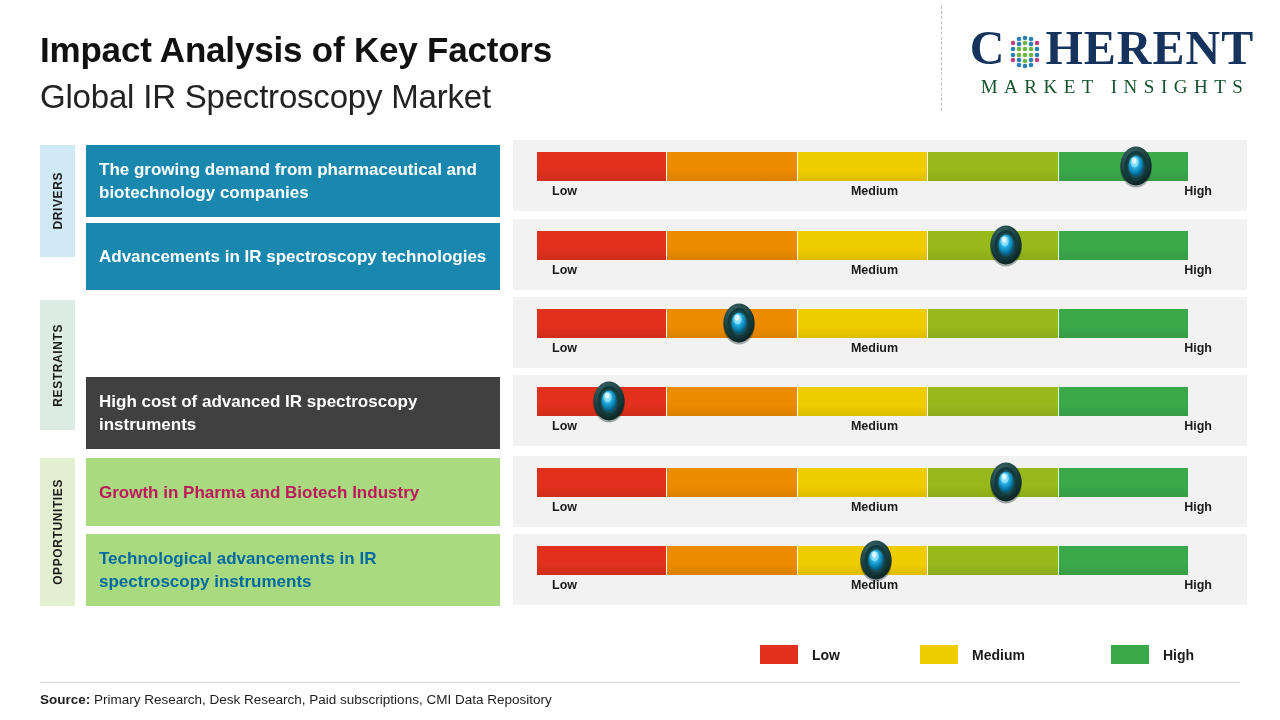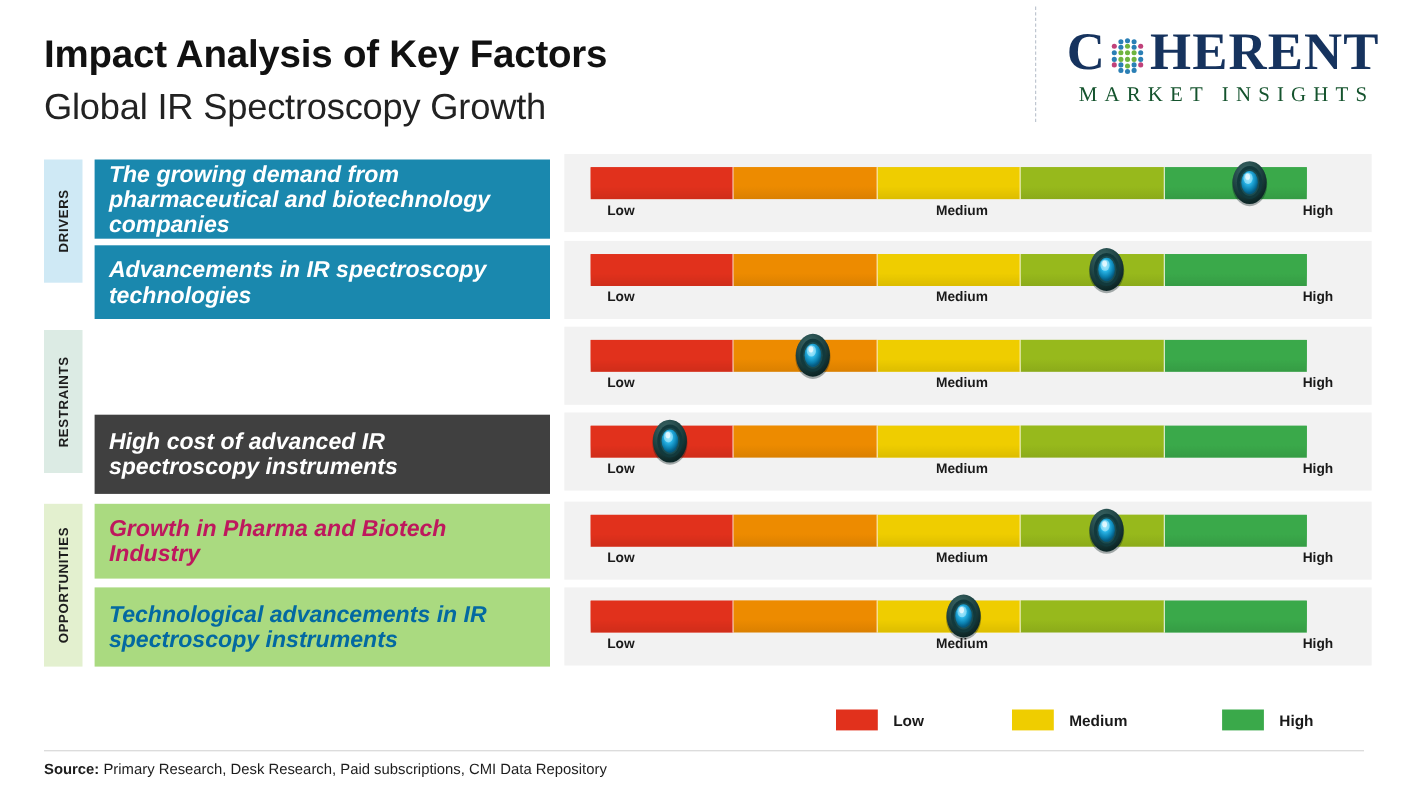--- a/index.html
+++ b/index.html
@@ -127,23 +127,22 @@
   .factor-box {
     position: absolute;
     left: 86px;
     width: 414px;
     display: flex;
     align-items: center;
     padding: 0 13px;
     box-sizing: border-box;
   }
   .factor-box span {
-    font-size: 21px;
+    font-size: 17px;
     font-weight: bold;
-    font-style: italic;
     line-height: 23px;
   }
 
   
   .gauge-row {
     position: absolute;
     left: 513px;
     width: 734px;
     background: #f2f2f2;
   }
@@ -234,21 +233,21 @@
   }
   #footer b { font-weight: bold; }
 </style>
 </head>
 <body>
 
 <div id="header">
 
   <div id="title-block">
     <div id="main-title">Impact Analysis of Key Factors</div>
-    <div id="sub-title">Global IR Spectroscopy Growth</div>
+    <div id="sub-title">Global IR Spectroscopy Market</div>
   </div>
 
   <div id="logo-divider"></div>
 
   <div id="logo">
     <div id="logo-word">
       <span>C</span>
       <span id="logo-sphere">
         <svg width="38" height="38" viewBox="0 0 38 38" xmlns="http://www.w3.org/2000/svg">
           <g>
@@ -301,21 +300,21 @@
   </div>
   <div class="cat-rail" id="rail-2" style="top: 318px; height: 148px; background: rgb(227, 240, 207);">
     <div class="cat-label">
       <span>OPPORTUNITIES</span>
     </div>
   </div>
 
   <div class="factor-box" id="fbox-0" style="top: 5px; height: 72px; background: rgb(26, 136, 174);">
     <span style="color: rgb(255, 255, 255);">The growing demand from pharmaceutical and biotechnology companies</span>
   </div>
-  <div class="factor-box" id="fbox-1" style="top: 83px; height: 67px; background: rgb(26, 136, 174); justify-content: center;">
+  <div class="factor-box" id="fbox-1" style="top: 83px; height: 67px; background: rgb(26, 136, 174);">
     <span style="color: rgb(255, 255, 255);">Advancements in IR spectroscopy technologies</span>
   </div>
   <div class="factor-box" id="fbox-3" style="top: 237px; height: 72px; background: #404040;">
     <span style="color: rgb(255, 255, 255);">High cost of advanced IR spectroscopy instruments</span>
   </div>
   <div class="factor-box" id="fbox-4" style="top: 318px; height: 68px; background: rgb(170, 218, 128);">
     <span style="color: #be185d;">Growth in Pharma and Biotech Industry</span>
   </div>
   <div class="factor-box" id="fbox-5" style="top: 394px; height: 72px; background: rgb(170, 218, 128);">
     <span style="color: #0369a1;">Technological advancements in IR spectroscopy instruments</span>

